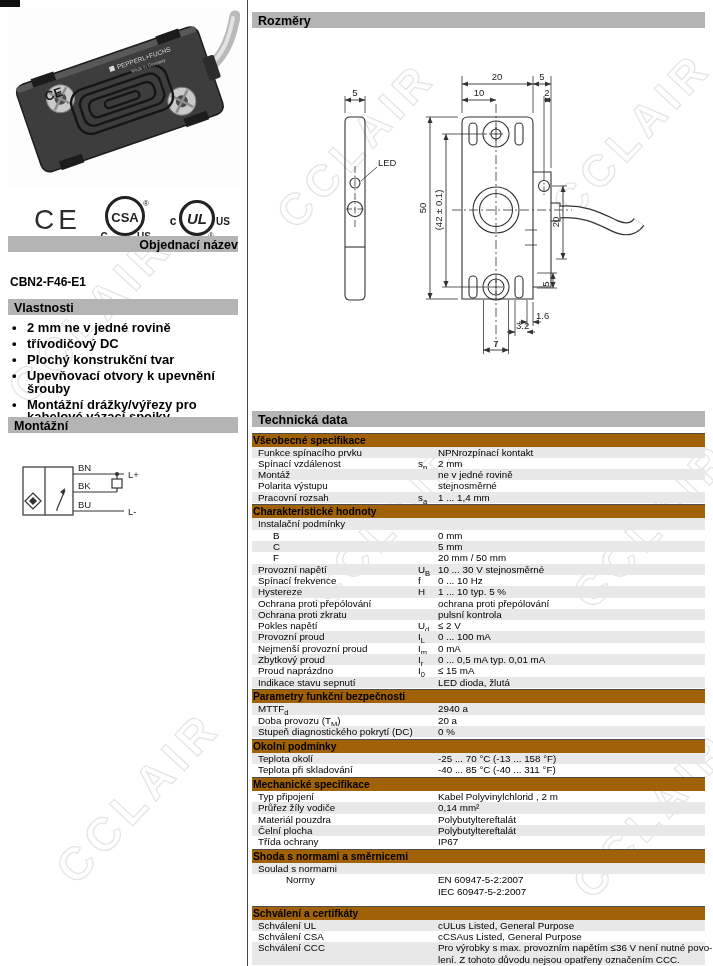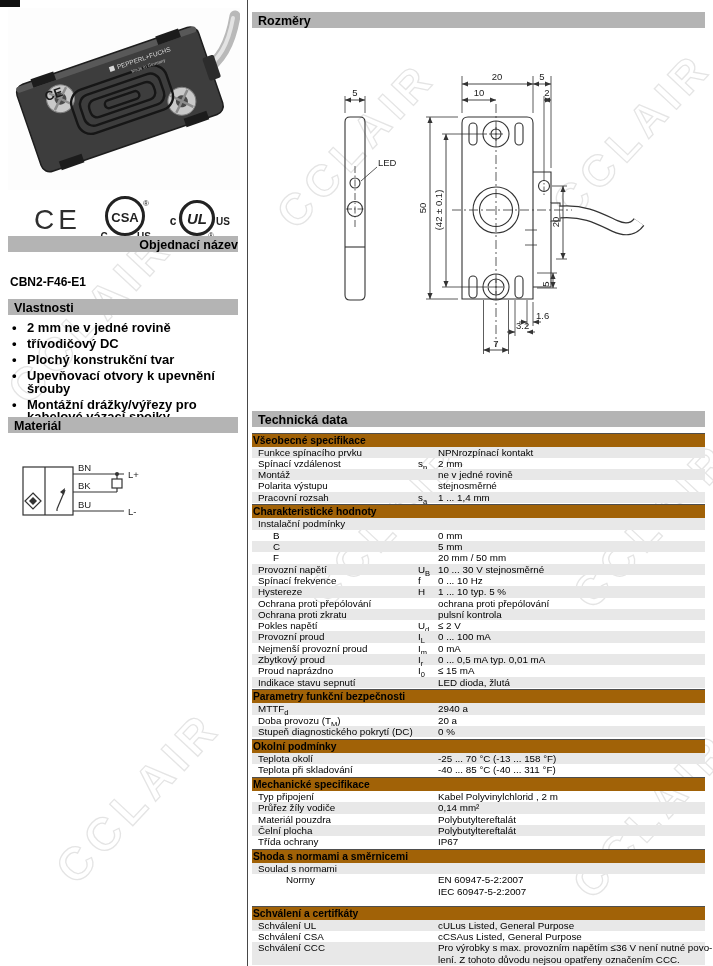--- a/index.html
+++ b/index.html
@@ -114,21 +114,21 @@
 
   <div class="bar bar-left" style="top:299px;">Vlastnosti</div>
   <ul id="features-list">
       <li>2 mm ne v jedné rovině</li>
       <li>třívodičový DC</li>
       <li>Plochý konstrukční tvar</li>
       <li>Upevňovací otvory k upevnění šrouby</li>
       <li>Montážní drážky/výřezy pro kabelové vázací spojky</li>
     </ul>
 
-  <div class="bar bar-left" style="top:417px;">Materiál</div>
+  <div class="bar bar-left" style="top:417px;">Montážní</div>
 
   <svg style="position:absolute;left:8px;top:450px;" width="200" height="80" viewBox="8 450 200 80">
     <g fill="none" stroke="#333" stroke-width="1.2">
       <rect x="23" y="467" width="50" height="48"></rect>
       <line x1="45" y1="467" x2="45" y2="515"></line>
       <polygon points="33,493 41,501 33,509 25,501"></polygon>
       <line x1="73" y1="474" x2="124" y2="474"></line>
       <line x1="73" y1="492" x2="117" y2="492"></line>
       <line x1="73" y1="511" x2="124" y2="511"></line>
       <line x1="117" y1="474" x2="117" y2="479"></line>

